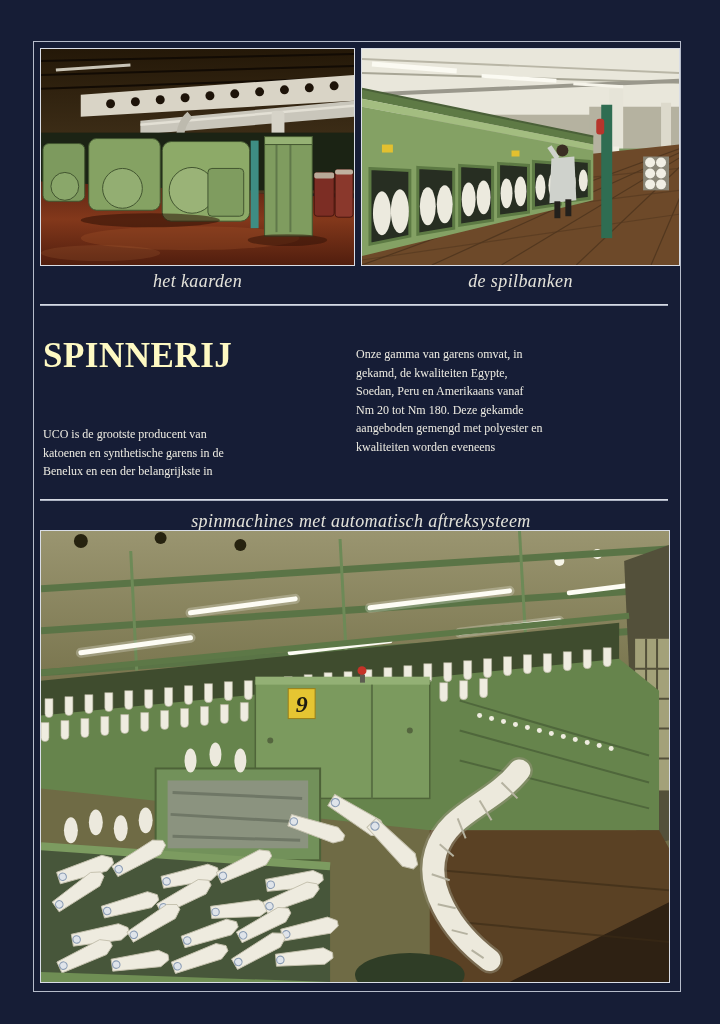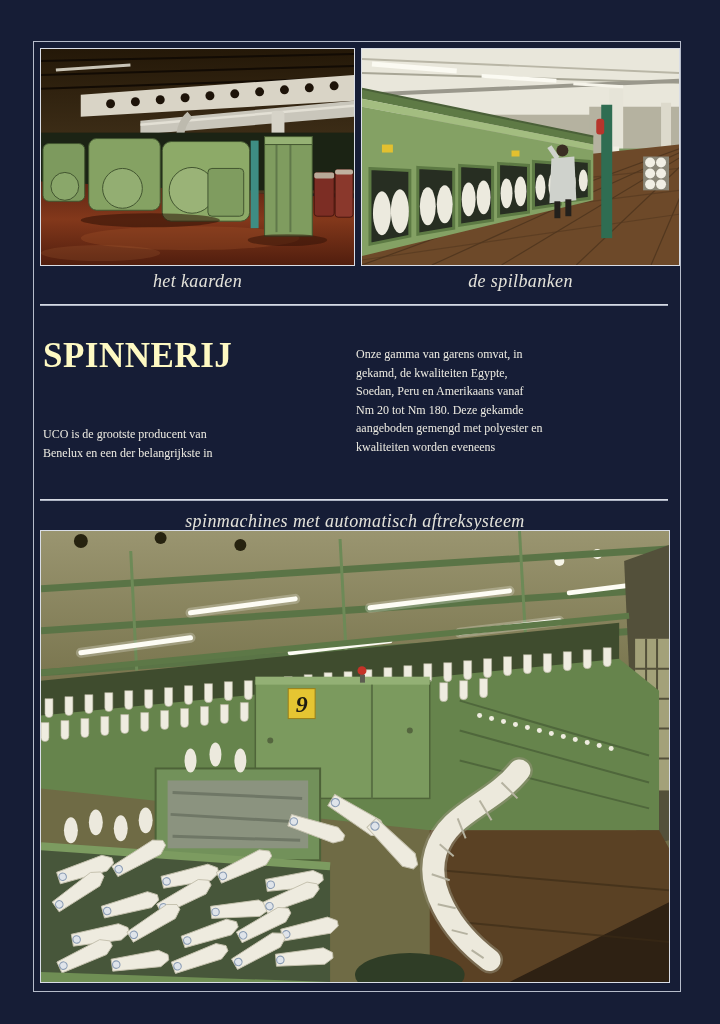--- a/index.html
+++ b/index.html
@@ -10,21 +10,21 @@
   .photo{position:absolute;margin:0;padding:0;border:1px solid #d9dde6;box-sizing:border-box;
          background:#222;overflow:hidden;}
   .photo svg{display:block;width:100%;height:100%;}
   .photo-carding{left:40px;top:48px;width:315px;height:218px;}
   .photo-roving{left:361px;top:48px;width:319px;height:218px;}
   .photo-spinning{left:40px;top:530px;width:630px;height:453px;}
   .caption{position:absolute;color:#e3e2da;font-style:italic;font-size:18px;
            letter-spacing:.4px;text-align:center;white-space:nowrap;}
   .caption-carding{left:40px;top:271px;width:315px;}
   .caption-roving{left:361px;top:271px;width:319px;text-align:center;}
-  .caption-spinning{left:40px;top:511px;width:630px;}
+  .caption-spinning{left:46px;top:511px;width:630px;}
   .rule{position:absolute;left:40px;width:628px;height:2px;
         background:linear-gradient(#e9ecf2,#98a0b4);}
   .rule-top{top:304px;}
   .rule-mid{top:499px;}
   .title{position:absolute;left:43px;top:336px;margin:0;color:#fef9c3;
          font-size:35px;font-weight:bold;letter-spacing:.5px;}
   .col{position:absolute;color:#edebe2;font-size:12px;line-height:18.6px;}
   .col .line{white-space:nowrap;}
   .col-left{left:43px;top:387px;width:310px;margin-top:38px;}
   .col-right{left:356px;top:345px;width:320px;}
@@ -190,20 +190,21 @@
 
   <div class="caption caption-carding">het kaarden</div>
   <div class="caption caption-roving">de spilbanken</div>
 
   <div class="rule rule-top"></div>
 
   <h1 class="title">SPINNERIJ</h1>
 
   <div class="col col-left">
     <div class="line">UCO is de grootste producent van</div>
+    <div class="line">katoenen en synthetische garens in de</div>
     <div class="line">Benelux en een der belangrijkste in</div>
   </div>
 
   <div class="col col-right">
     <div class="line">Onze gamma van garens omvat, in</div>
     <div class="line">gekamd, de kwaliteiten Egypte,</div>
     <div class="line">Soedan, Peru en Amerikaans vanaf</div>
     <div class="line">Nm 20 tot Nm 180. Deze gekamde</div>
     <div class="line">aangeboden gemengd met polyester en</div>
     <div class="line">kwaliteiten worden eveneens</div>

